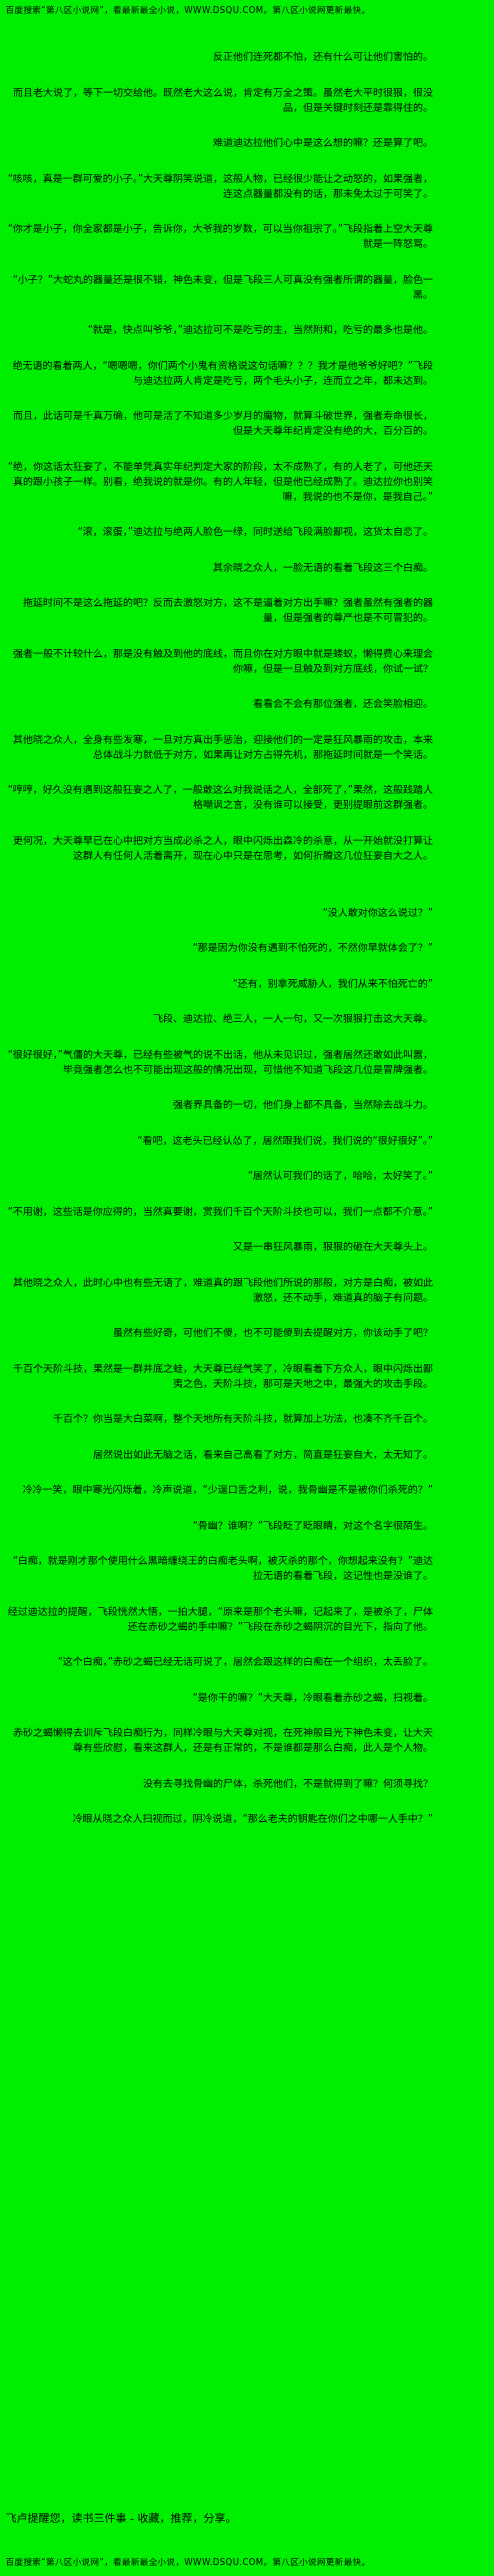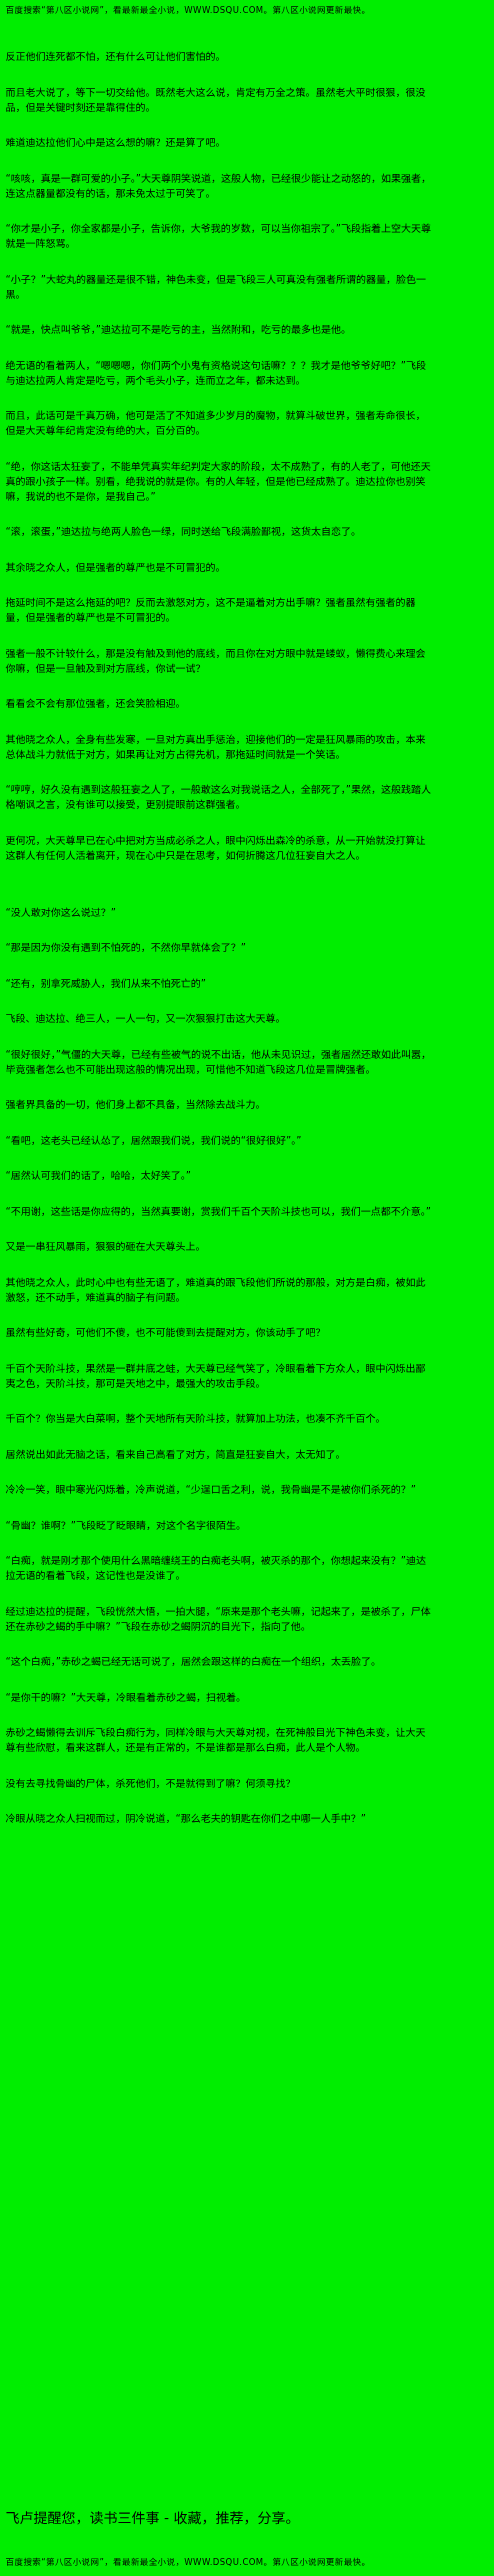--- a/index.html
+++ b/index.html
@@ -28,32 +28,32 @@
   .top-notice {
     margin-bottom: 12.7px;
   }
   .content {
     display: block;
   }
   .para {
     font-size: 10px;
     line-height: 15px;
     margin: 20.5px 0;
-    text-align: left;
+    text-align: right;
     word-break: break-all;
   }
   
   .para:nth-child(19) {
     margin-top: 42px;
   }
   .footer-area {
     margin-top: auto;
   }
   .reminder-line {
-    font-size: 14px;
+    font-size: 11px;
     line-height: 13.4px;
     margin: 5.6px 0;
   }
   .reminder-support {
     margin-top: 18.3px;
   }
   .bottom-notice {
     margin-top: 30px;
   }
 </style>
@@ -70,21 +70,21 @@
         <p class="para">而且老大说了，等下一切交给他。既然老大这么说，肯定有万全之策。虽然老大平时很狠，很没品，但是关键时刻还是靠得住的。</p>
         <p class="para">难道迪达拉他们心中是这么想的嘛？还是算了吧。</p>
         <p class="para">“咳咳，真是一群可爱的小子。”大天尊阴笑说道，这般人物，已经很少能让之动怒的，如果强者，连这点器量都没有的话，那未免太过于可笑了。</p>
         <p class="para">“你才是小子，你全家都是小子，告诉你，大爷我的岁数，可以当你祖宗了。”飞段指着上空大天尊就是一阵怒骂。</p>
         <p class="para">“小子？”大蛇丸的器量还是很不错，神色未变，但是飞段三人可真没有强者所谓的器量，脸色一黑。</p>
         <p class="para">“就是，快点叫爷爷，”迪达拉可不是吃亏的主，当然附和，吃亏的最多也是他。</p>
         <p class="para">绝无语的看着两人，“嗯嗯嗯，你们两个小鬼有资格说这句话嘛？？？我才是他爷爷好吧？”飞段与迪达拉两人肯定是吃亏，两个毛头小子，连而立之年，都未达到。</p>
         <p class="para">而且，此话可是千真万确，他可是活了不知道多少岁月的魔物，就算斗破世界，强者寿命很长，但是大天尊年纪肯定没有绝的大，百分百的。</p>
         <p class="para">“绝，你这话太狂妄了，不能单凭真实年纪判定大家的阶段，太不成熟了，有的人老了，可他还天真的跟小孩子一样。别看，绝我说的就是你。有的人年轻，但是他已经成熟了。迪达拉你也别笑嘛，我说的也不是你，是我自己。”</p>
         <p class="para">“滚，滚蛋，”迪达拉与绝两人脸色一绿，同时送给飞段满脸鄙视，这货太自恋了。</p>
-        <p class="para">其余晓之众人，但是强者的尊严也是不可冒犯的。</p>
+        <p class="para">其余晓之众人，一脸无语的看着飞段这三个白痴。</p>
         <p class="para">拖延时间不是这么拖延的吧？反而去激怒对方，这不是逼着对方出手嘛？强者虽然有强者的器量，但是强者的尊严也是不可冒犯的。</p>
         <p class="para">强者一般不计较什么，那是没有触及到他的底线，而且你在对方眼中就是蝼蚁，懒得费心来理会你嘛，但是一旦触及到对方底线，你试一试？</p>
         <p class="para">看看会不会有那位强者，还会笑脸相迎。</p>
         <p class="para">其他晓之众人，全身有些发寒，一旦对方真出手惩治，迎接他们的一定是狂风暴雨的攻击，本来总体战斗力就低于对方，如果再让对方占得先机，那拖延时间就是一个笑话。</p>
         <p class="para">“哼哼，好久没有遇到这般狂妄之人了，一般敢这么对我说话之人，全部死了，”果然，这般践踏人格嘲讽之言，没有谁可以接受，更别提眼前这群强者。</p>
         <p class="para">更何况，大天尊早已在心中把对方当成必杀之人，眼中闪烁出森冷的杀意，从一开始就没打算让这群人有任何人活着离开，现在心中只是在思考，如何折腾这几位狂妄自大之人。</p>
         <p class="para">“没人敢对你这么说过？”</p>
         <p class="para">“那是因为你没有遇到不怕死的，不然你早就体会了？”</p>
         <p class="para">“还有，别拿死威胁人，我们从来不怕死亡的”</p>
         <p class="para">飞段、迪达拉、绝三人，一人一句，又一次狠狠打击这大天尊。</p>

